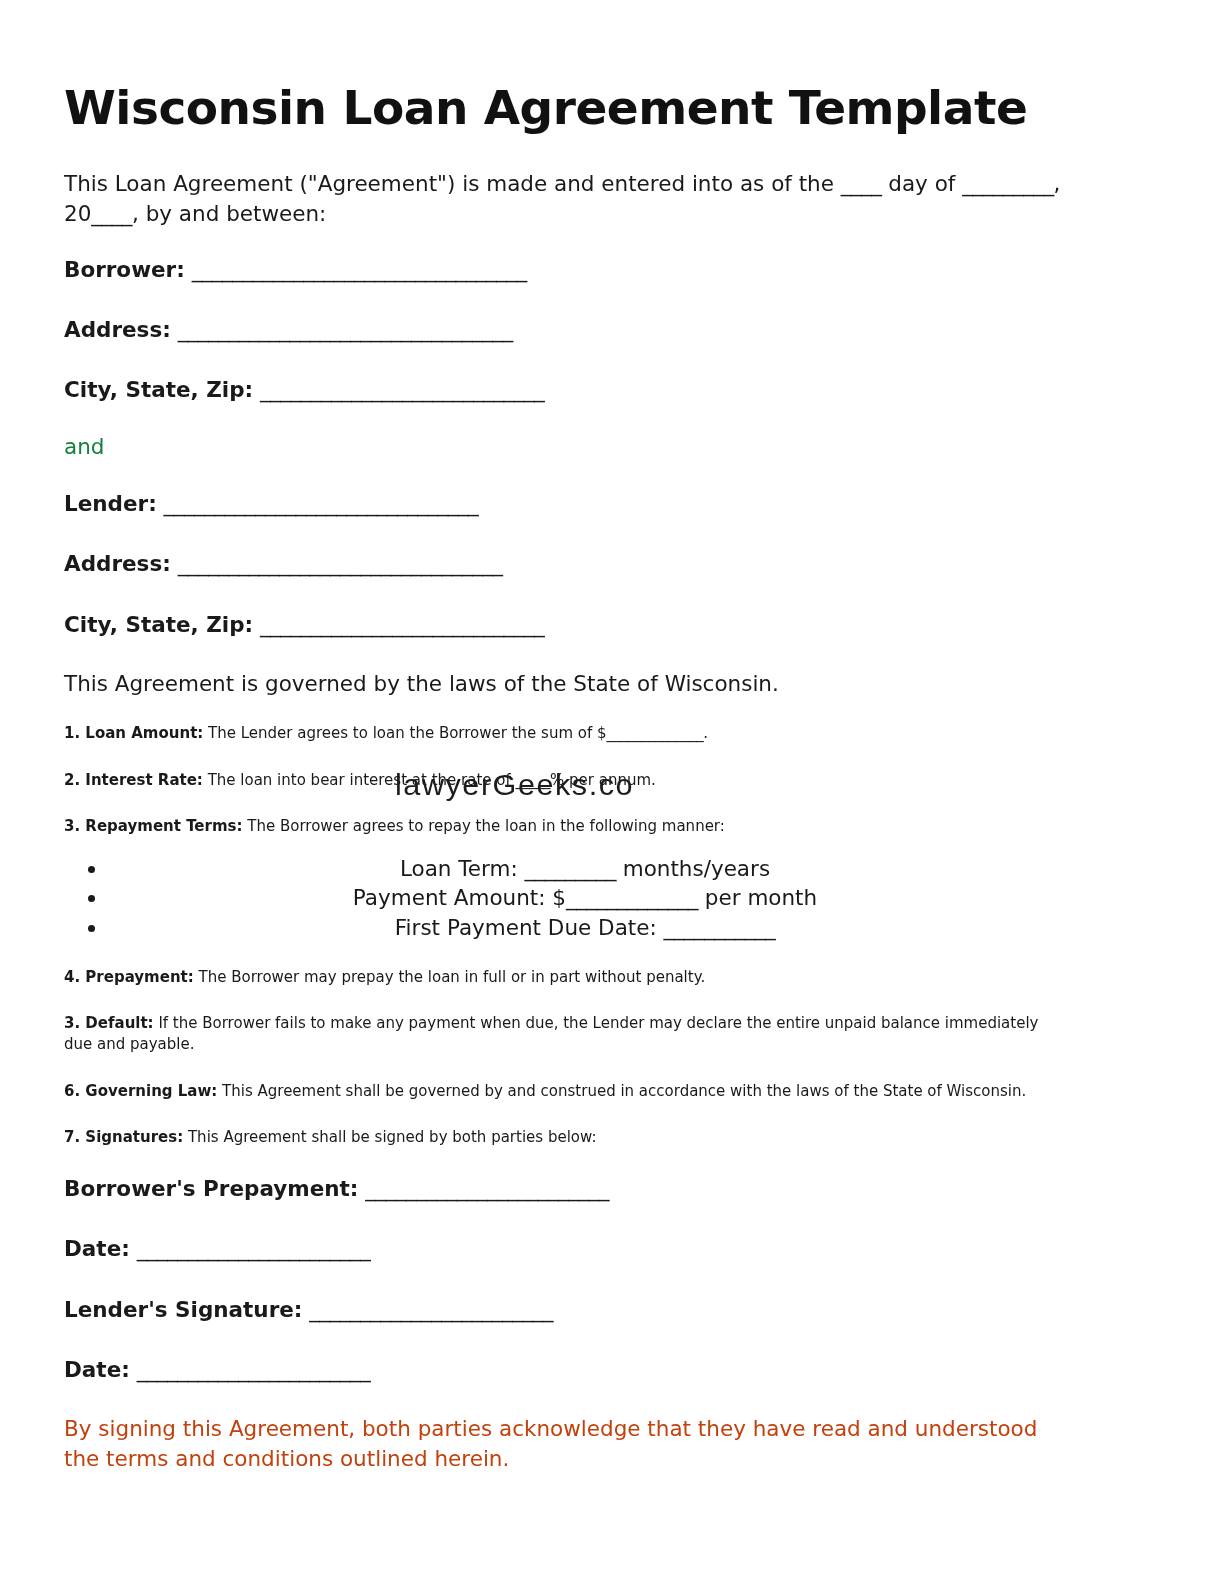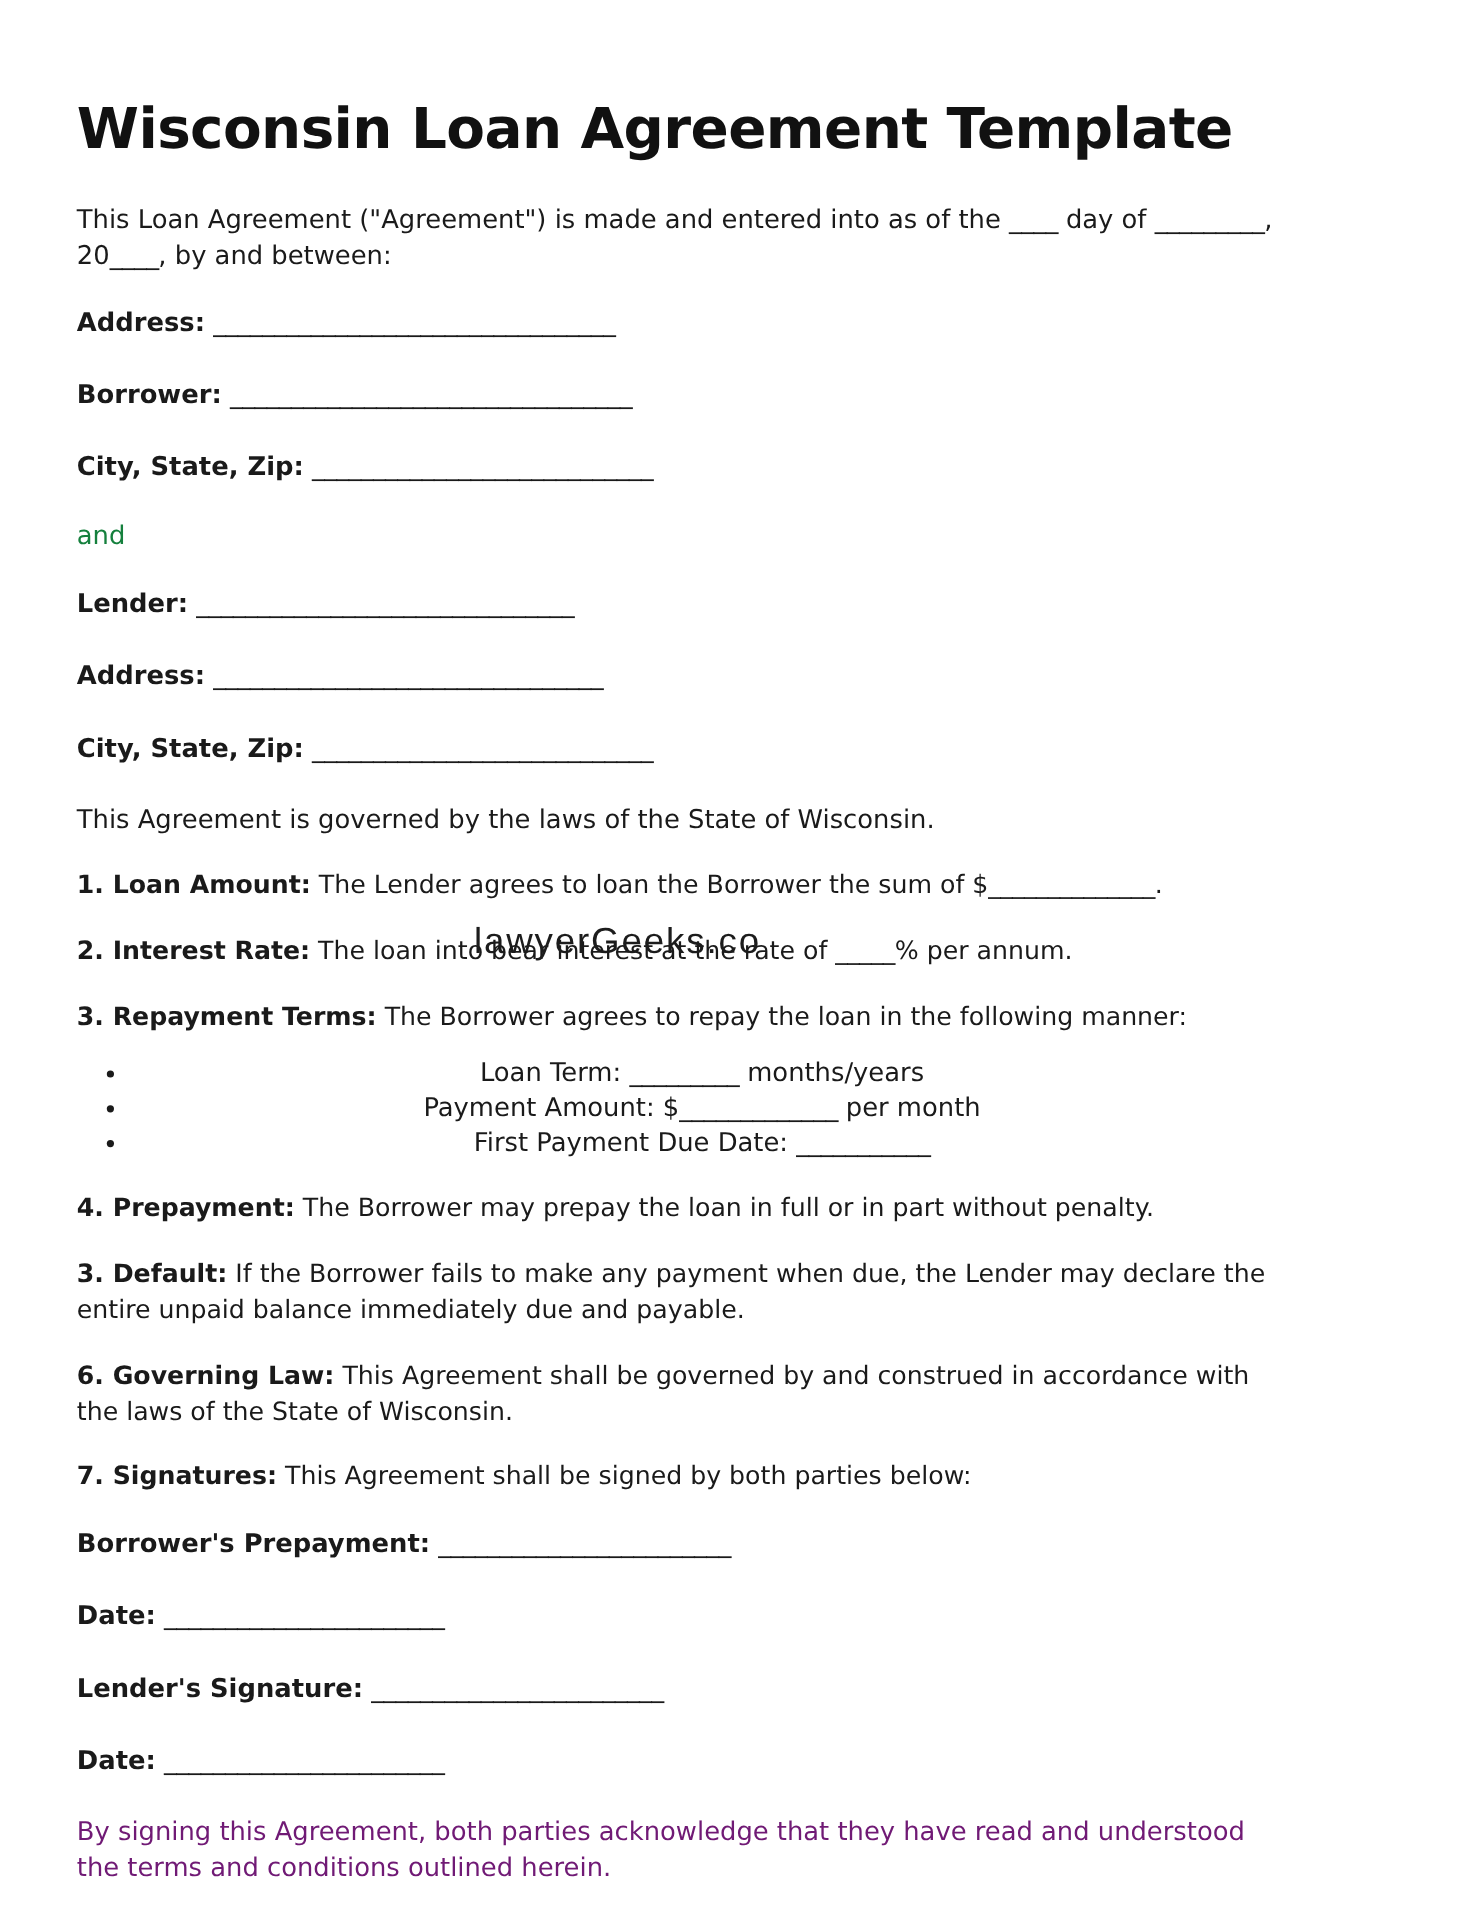--- a/index.html
+++ b/index.html
@@ -57,21 +57,21 @@
     letter-spacing: -0.6px;
   }
 
   p.and-line {
     font-size: 21.5px;
     margin: 0 0 29px 0;
     color: #15803d;
   }
 
   p.clause {
-    font-size: 21px;
+    font-size: 15px;
     line-height: 1.42;
     margin: 0 0 25px 0;
     color: #1a1a1a;
     max-width: 1100px;
   }
 
   p.clause .num {
     font-weight: bold;
   }
 
@@ -92,21 +92,21 @@
     font-size: 21.5px;
     line-height: 1.45;
     margin: 0 0 29px 0;
     color: #1a1a1a;
   }
 
   p.closing {
     font-size: 21.5px;
     line-height: 1.42;
     margin: 26px 0 0 0;
-    color: #701a75;
+    color: #c2410c;
     max-width: 1100px;
   }
 
   
   .watermark {
     position: absolute;
     left: 395px;
     top: 768px;
     font-size: 30px;
     font-family: "Liberation Sans", sans-serif;
@@ -121,23 +121,23 @@
 </style>
 </head>
 <body>
 
 <div class="page">
 
   <h1 class="doc-title">Wisconsin Loan Agreement Template</h1>
 
   <p class="para"><span>This Loan Agreement ("Agreement") is made and entered into as of the </span><span class="blank">____</span><span> day of </span><span class="blank">_________</span><span>, 20</span><span class="blank">____</span><span>, by and between:</span></p>
 
+  <p class="field-line"><span class="lbl">Borrower:</span> <span class="blank">_________________________________</span></p>
+
   <p class="field-line"><span class="lbl">Address:</span> <span class="blank">_________________________________</span></p>
-
-  <p class="field-line"><span class="lbl">Borrower:</span> <span class="blank">_________________________________</span></p>
 
   <p class="field-line"><span class="lbl">City, State, Zip:</span> <span class="blank">____________________________</span></p>
 
   <p class="and-line">and</p>
 
   <p class="field-line"><span class="lbl">Lender:</span> <span class="blank">_______________________________</span></p>
 
   <p class="field-line"><span class="lbl">Address:</span> <span class="blank">________________________________</span></p>
 
   <p class="field-line"><span class="lbl">City, State, Zip:</span> <span class="blank">____________________________</span></p>

